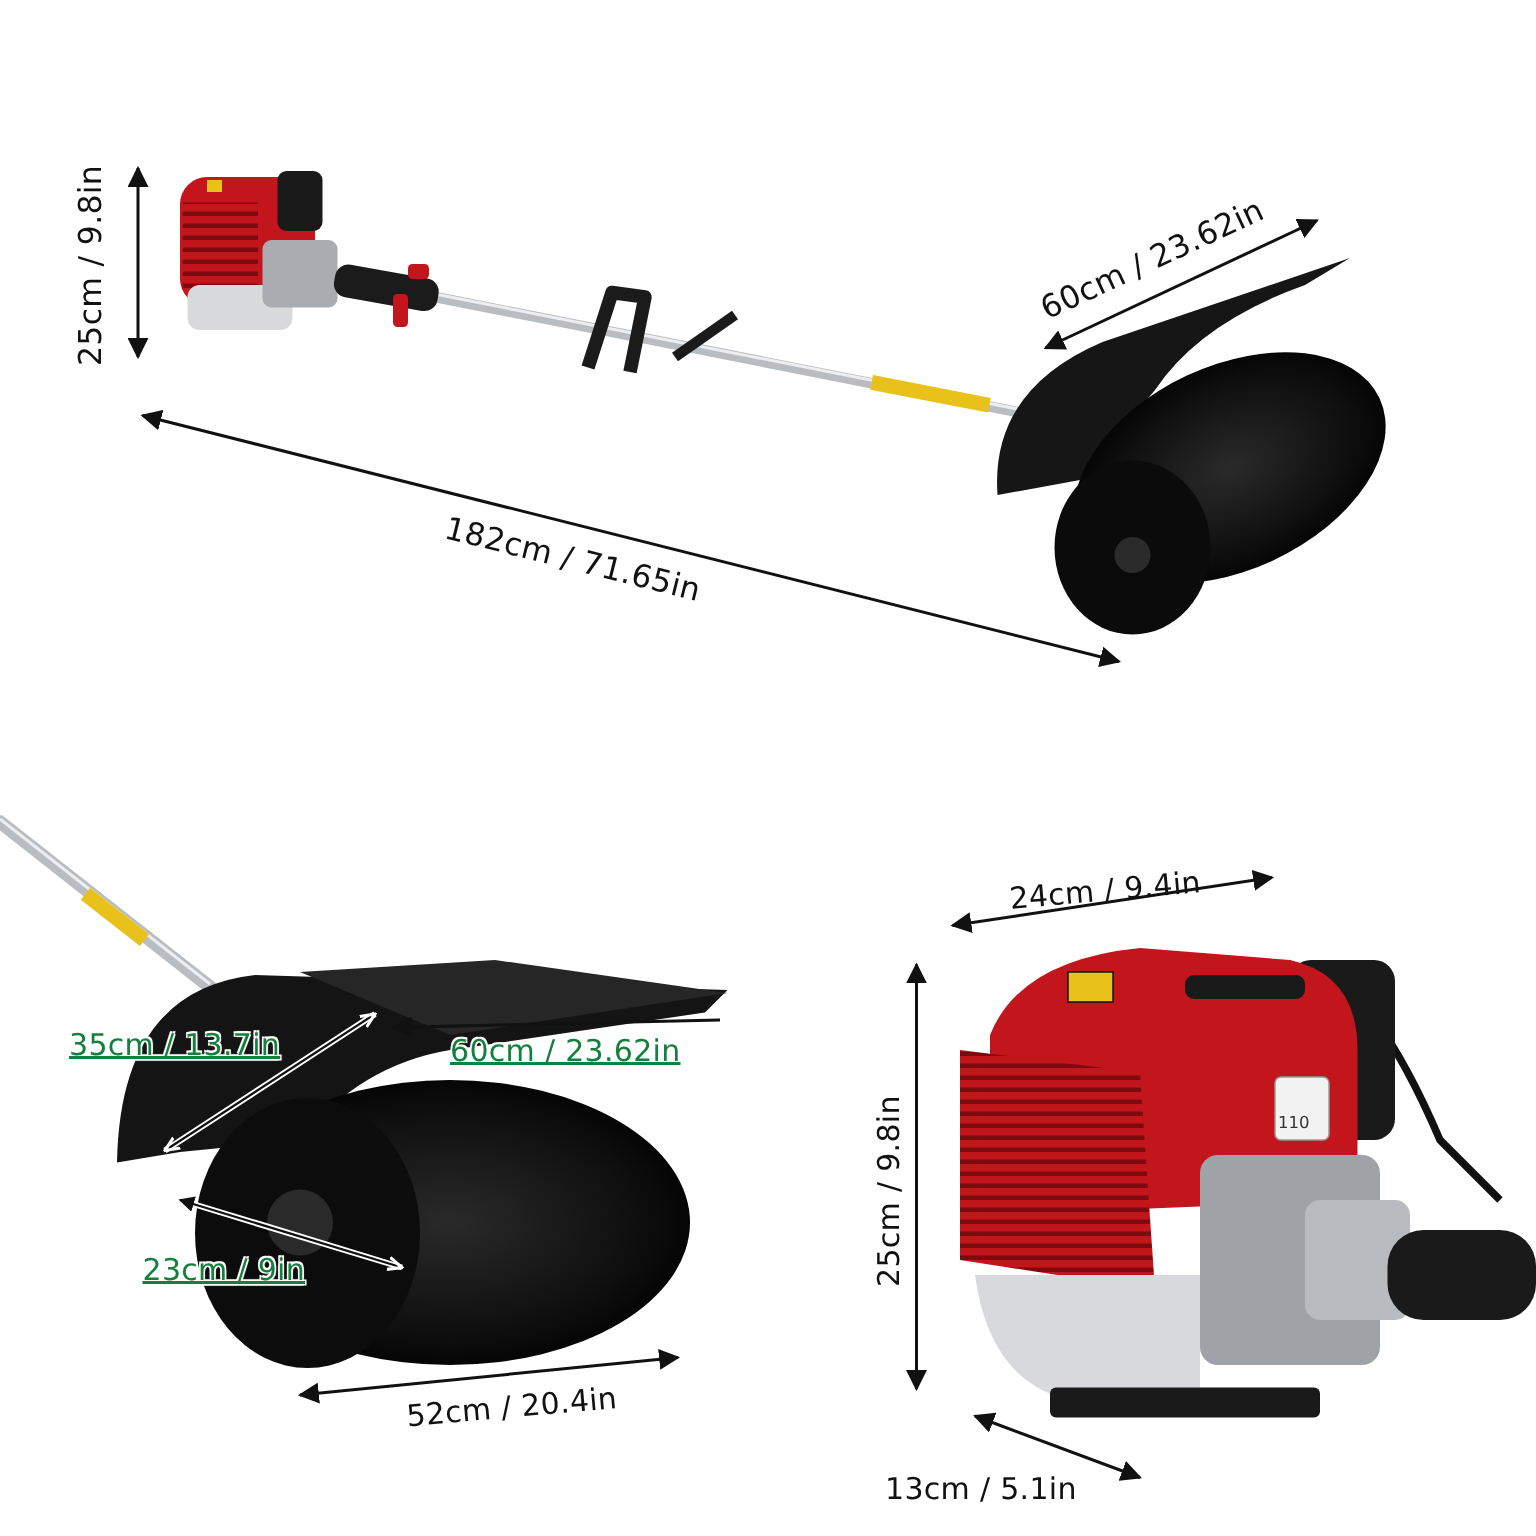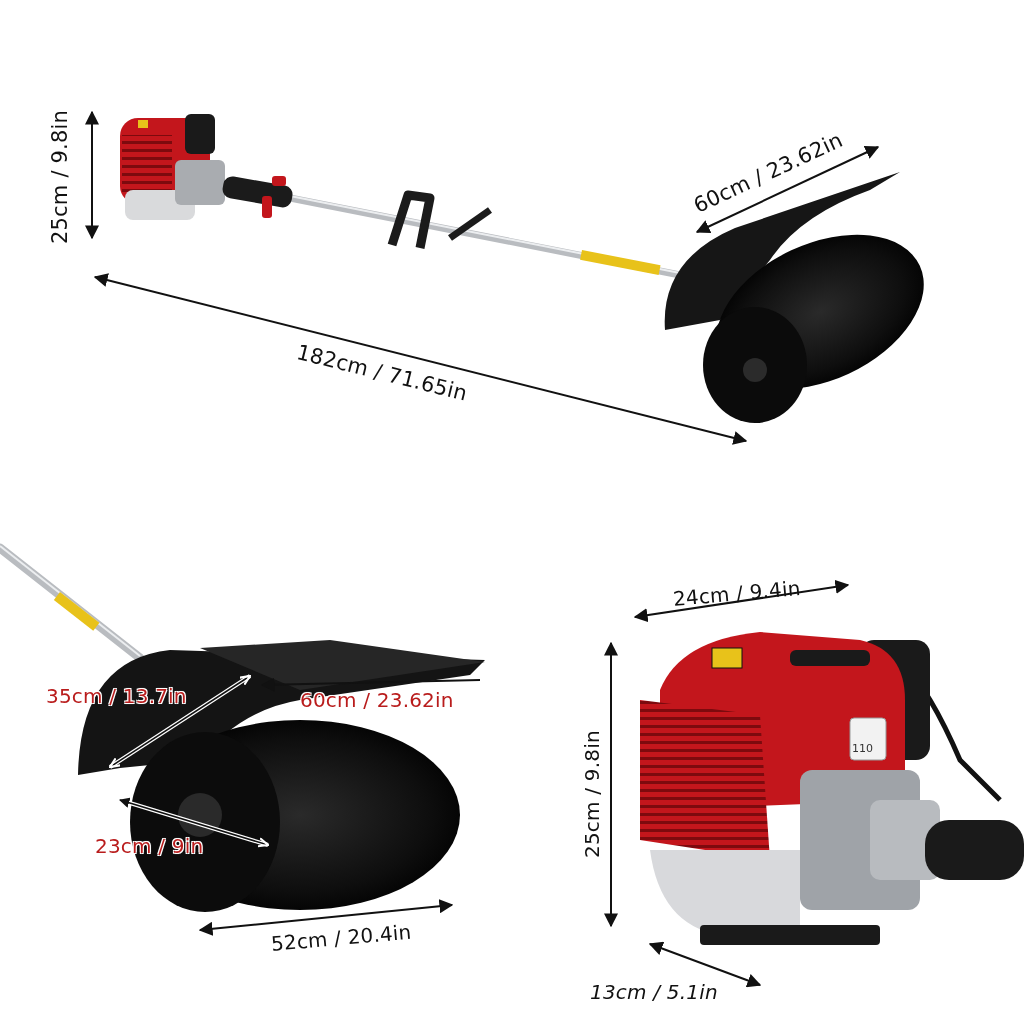--- a/index.html
+++ b/index.html
@@ -1,19 +1,19 @@
 <!DOCTYPE html>
 <html><head>
 <meta charset="utf-8">
 <style>
   html,body{margin:0;padding:0;background:#ffffff;}
   body{width:1024px;height:1024px;position:relative;overflow:hidden;font-family:"DejaVu Sans","Liberation Sans",sans-serif;}
   .stage{position:absolute;left:0;top:0;width:1024px;height:1024px;}
   .lbl{position:absolute;font-size:20px;color:#111;white-space:nowrap;transform-origin:0 0;letter-spacing:0.2px;}
-  .lbl.outline{color:#b91c1c;text-shadow:-1px -1px 0 #fff,1px -1px 0 #fff,-1px 1px 0 #fff,1px 1px 0 #fff,0 0 2px #fff;}
+  .lbl.outline{color:#15803d;text-shadow:-1px -1px 0 #fff,1px -1px 0 #fff,-1px 1px 0 #fff,1px 1px 0 #fff,0 0 2px #fff;text-decoration:underline;}
   svg{position:absolute;left:0;top:0;}
 </style>
 </head>
 <body>
 
 <div class="stage">
 
 <svg width="1024" height="1024" viewBox="0 0 1024 1024">
   <defs>
     <marker id="ah" viewBox="0 0 10 10" refX="9" refY="5" markerWidth="7" markerHeight="7" orient="auto-start-reverse">
@@ -109,15 +109,15 @@
 <div class="lbl" style="left:690px;top:196px;transform:rotate(-25deg);font-size:21px;">60cm / 23.62in</div>
 <div class="lbl" style="left:300px;top:340px;transform:rotate(14deg);font-size:21px;">182cm / 71.65in</div>
 
 <div class="lbl outline" style="left:46px;top:684px;">35cm / 13.7in</div>
 <div class="lbl outline" style="left:300px;top:688px;">60cm / 23.62in</div>
 <div class="lbl outline" style="left:95px;top:834px;">23cm / 9in</div>
 <div class="lbl" style="left:270px;top:932px;transform:rotate(-5deg);">52cm / 20.4in</div>
 
 <div class="lbl" style="left:672px;top:587px;transform:rotate(-5deg);">24cm / 9.4in</div>
 <div class="lbl" style="left:580px;top:858px;transform:rotate(-90deg);">25cm / 9.8in</div>
-<div class="lbl" style="left:590px;top:980px;font-style:italic;">13cm / 5.1in</div>
+<div class="lbl" style="left:590px;top:980px;">13cm / 5.1in</div>
 
 </div>
 
 </body></html>

